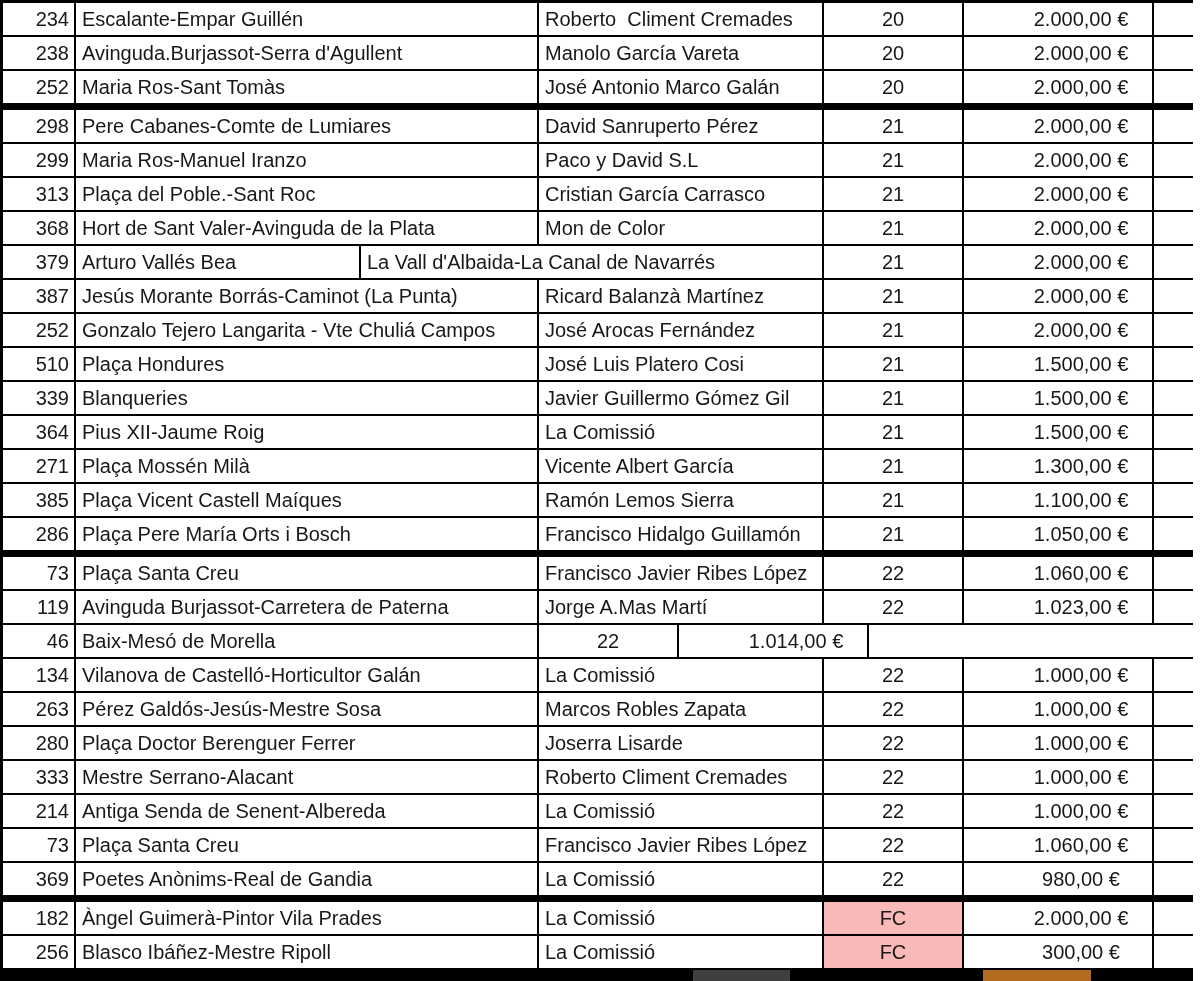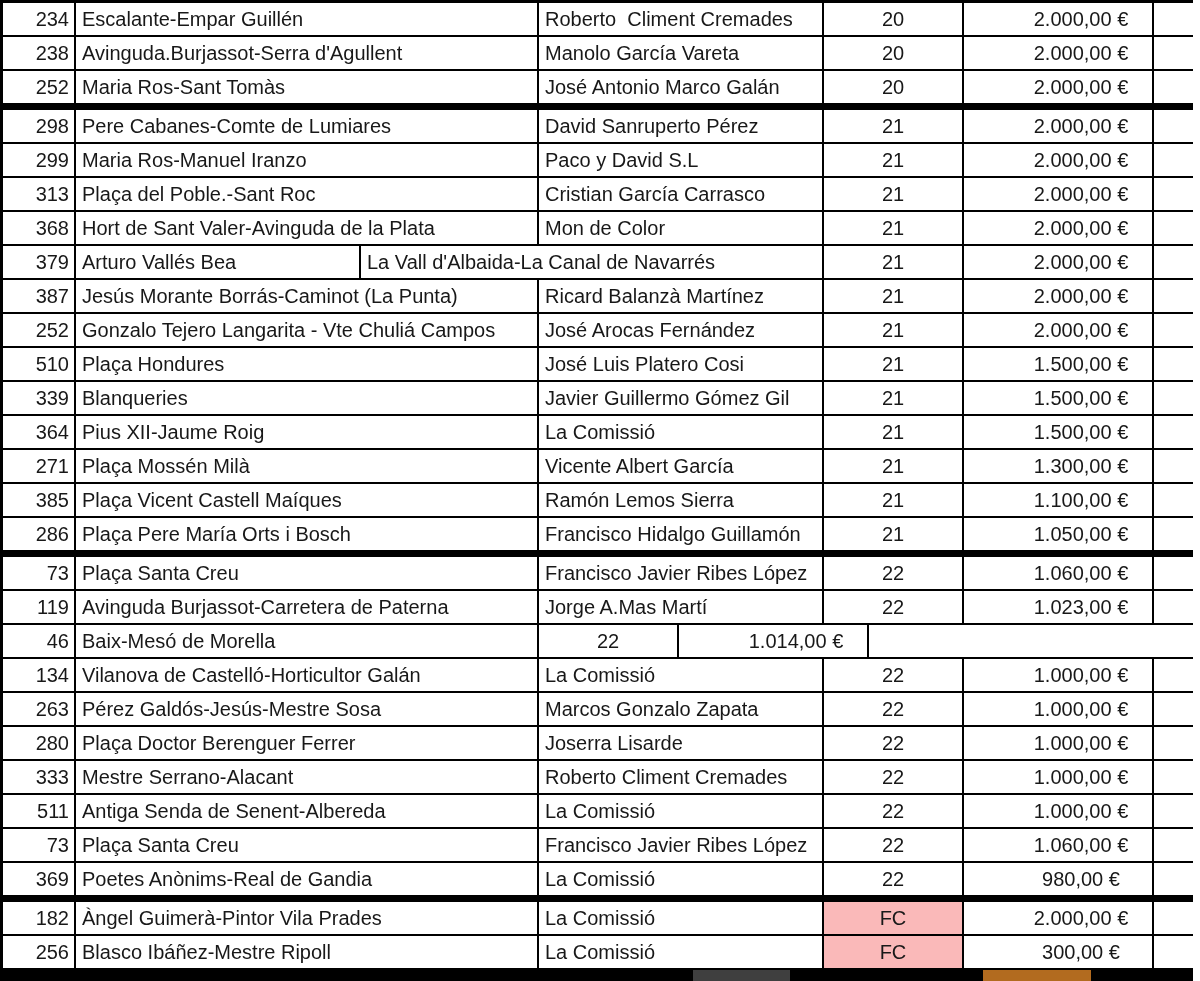--- a/index.html
+++ b/index.html
@@ -200,40 +200,40 @@
       <div class="row">
         <div class="cell c-id">134</div>
         <div class="cell c-loc">Vilanova de Castelló-Horticultor Galán</div>
         <div class="cell c-resp">La Comissió</div>
         <div class="cell c-cat">22</div>
         <div class="cell c-amt">1.000,00 €</div>
       </div>
       <div class="row">
         <div class="cell c-id">263</div>
         <div class="cell c-loc">Pérez Galdós-Jesús-Mestre Sosa</div>
-        <div class="cell c-resp">Marcos Gonzalo Zapata</div>
+        <div class="cell c-resp">Marcos Robles Zapata</div>
         <div class="cell c-cat">22</div>
         <div class="cell c-amt">1.000,00 €</div>
       </div>
       <div class="row">
         <div class="cell c-id">280</div>
         <div class="cell c-loc">Plaça Doctor Berenguer Ferrer</div>
         <div class="cell c-resp">Joserra Lisarde</div>
         <div class="cell c-cat">22</div>
         <div class="cell c-amt">1.000,00 €</div>
       </div>
       <div class="row">
         <div class="cell c-id">333</div>
         <div class="cell c-loc">Mestre Serrano-Alacant</div>
         <div class="cell c-resp">Roberto Climent Cremades</div>
         <div class="cell c-cat">22</div>
         <div class="cell c-amt">1.000,00 €</div>
       </div>
       <div class="row">
-        <div class="cell c-id">511</div>
+        <div class="cell c-id">214</div>
         <div class="cell c-loc">Antiga Senda de Senent-Albereda</div>
         <div class="cell c-resp">La Comissió</div>
         <div class="cell c-cat">22</div>
         <div class="cell c-amt">1.000,00 €</div>
       </div>
       <div class="row">
         <div class="cell c-id">73</div>
         <div class="cell c-loc">Plaça Santa Creu</div>
         <div class="cell c-resp">Francisco Javier Ribes López</div>
         <div class="cell c-cat">22</div>

